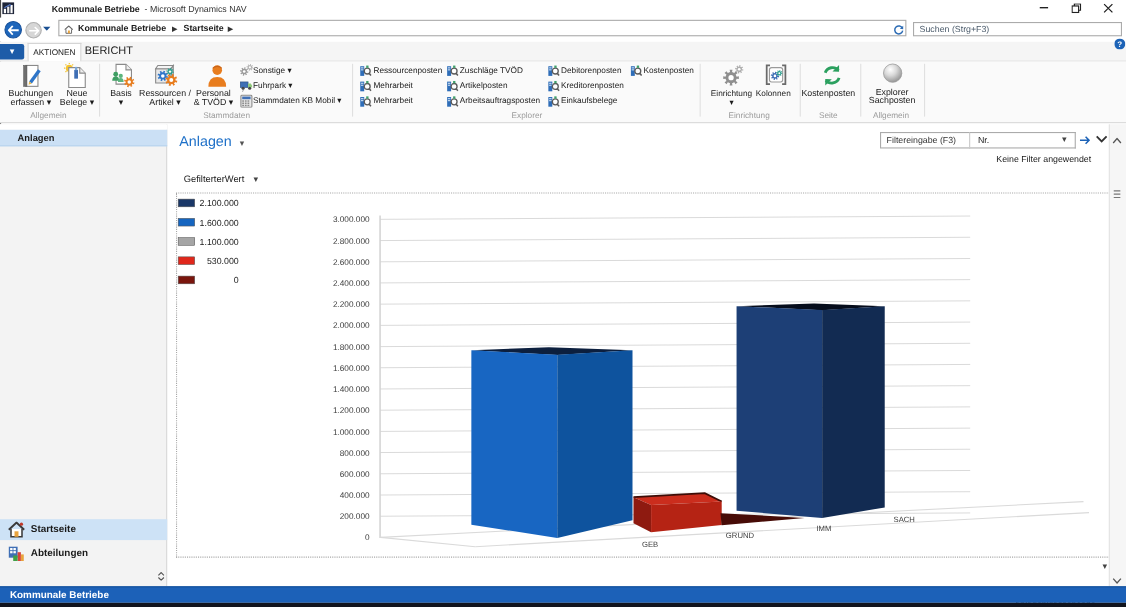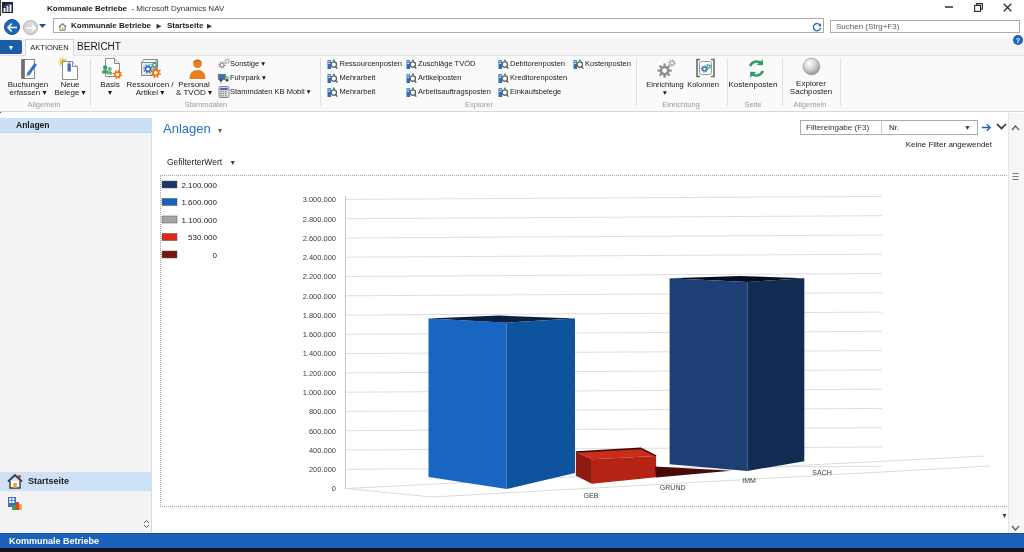--- a/index.html
+++ b/index.html
@@ -353,20 +353,21 @@
 </radialGradient>
       </defs>
 <circle cx="10.5" cy="10.5" r="9.2" fill="url(#sph)" stroke="#9a9a9a" stroke-width="0.8"></circle>
 </svg>
   <div class="abs bigbtn" style="left:785px;width:52px;top:80px">Explorer<br>Sachposten</div>
 
   <div class="abs" id="leftpane"></div>
   <div class="abs" id="lp-top"></div>
   <div class="abs" id="lp-anlagen">Anlagen</div>
   <div class="abs" id="lp-start"><span style="margin-left:28px">Startseite</span></div>
+  <div class="abs" id="lp-abt"><span style="margin-left:28px">Abteilungen</span></div>
   <svg class="abs" style="left:7px;top:474px" width="16" height="15" viewBox="0 0 16 15">
       <path d="M1 7.5 L8 1 L15 7.5" stroke="#3a3a3a" stroke-width="1.8" fill="none"></path>
       <path d="M3 7 L3 14 L13 14 L13 7" stroke="#3a3a3a" stroke-width="1.4" fill="#fff"></path>
       <rect x="6.2" y="9" width="3.6" height="5" fill="#e8a33d"></rect>
       <circle cx="12.5" cy="2.5" r="1.5" fill="#c0392b"></circle>
     </svg>
   <svg class="abs" style="left:7px;top:496px" width="15" height="15" viewBox="0 0 15 15">
       <rect x="1" y="1" width="8" height="10" fill="#3f6fb5"></rect>
       <rect x="2.2" y="2.2" width="2.2" height="2" fill="#fff"></rect>
       <rect x="5.2" y="2.2" width="2.2" height="2" fill="#fff"></rect>

